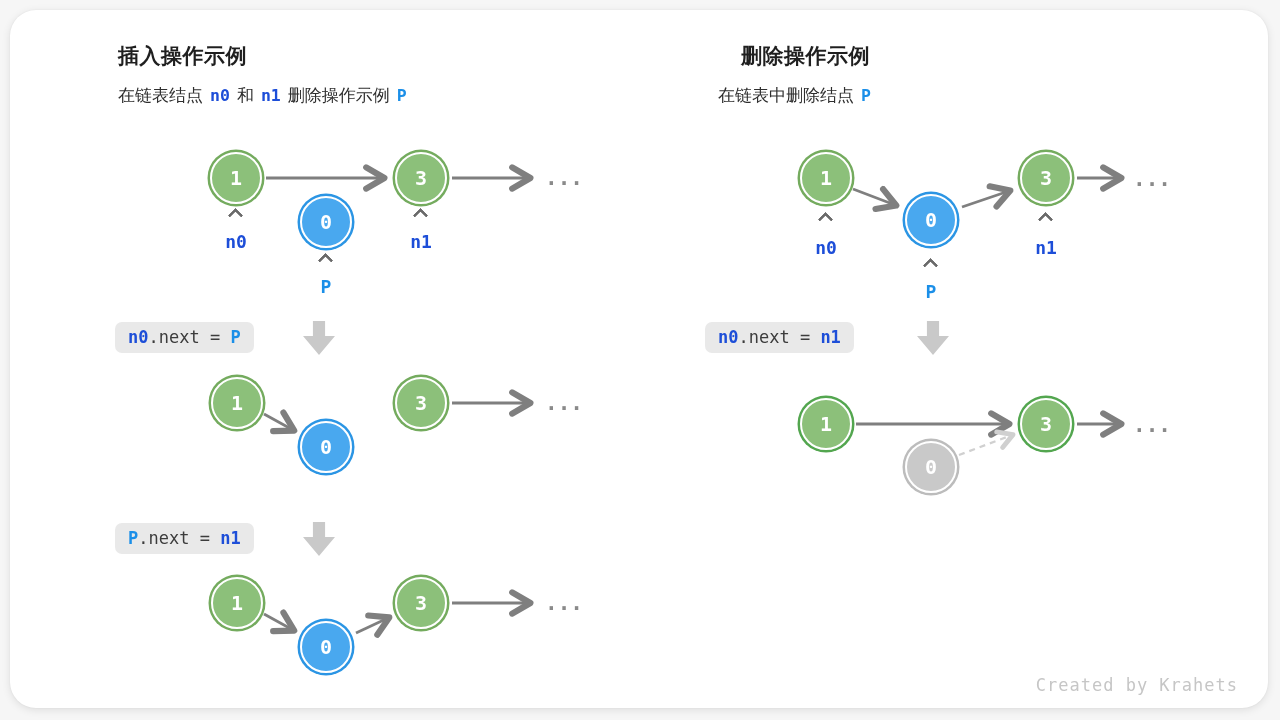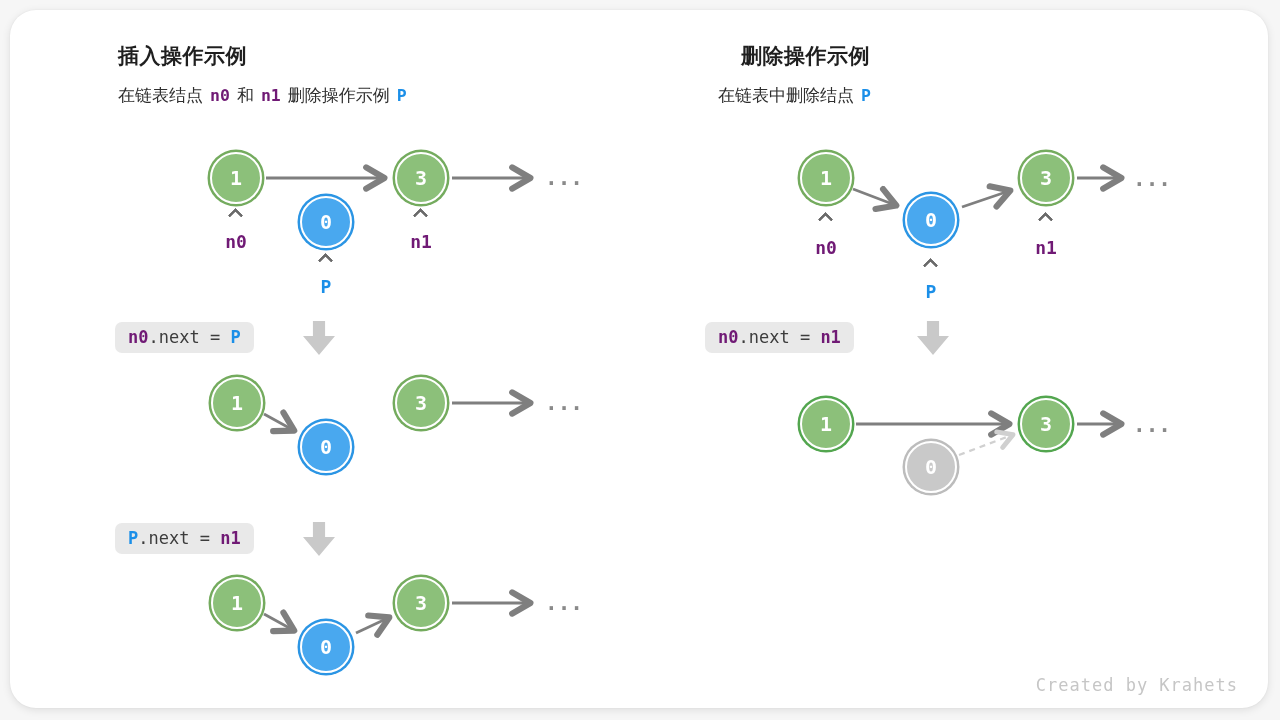--- a/index.html
+++ b/index.html
@@ -17,21 +17,21 @@
   .title{
     position:absolute;margin:0;font-size:21px;font-weight:bold;color:#1f1f1f;
     letter-spacing:.5px;
   }
   .subtitle{
     position:absolute;display:flex;align-items:baseline;gap:7px;
     font-size:17px;color:#2e2e2e;
   }
   .mono{font-family:"DejaVu Sans Mono","Liberation Mono",monospace;}
   .tok{font-weight:bold;font-size:16.5px;}
-  .green-t{color:#701a75;}
+  .green-t{color:#1d4ed8;}
   .blue-t{color:#1b8fe8;}
   .node{
     position:absolute;width:52px;height:52px;border-radius:50%;
     border:2.5px solid #ffffff;box-sizing:border-box;
     display:flex;align-items:center;justify-content:center;
     font-family:"DejaVu Sans Mono","Liberation Mono",monospace;
     font-weight:bold;font-size:20px;color:#ffffff;
   }
   .node.green{background:#8cc07a;box-shadow:0 0 0 2.5px #74ab5e;}
   .node.green.bright{box-shadow:0 0 0 2.5px #53a64f;}

